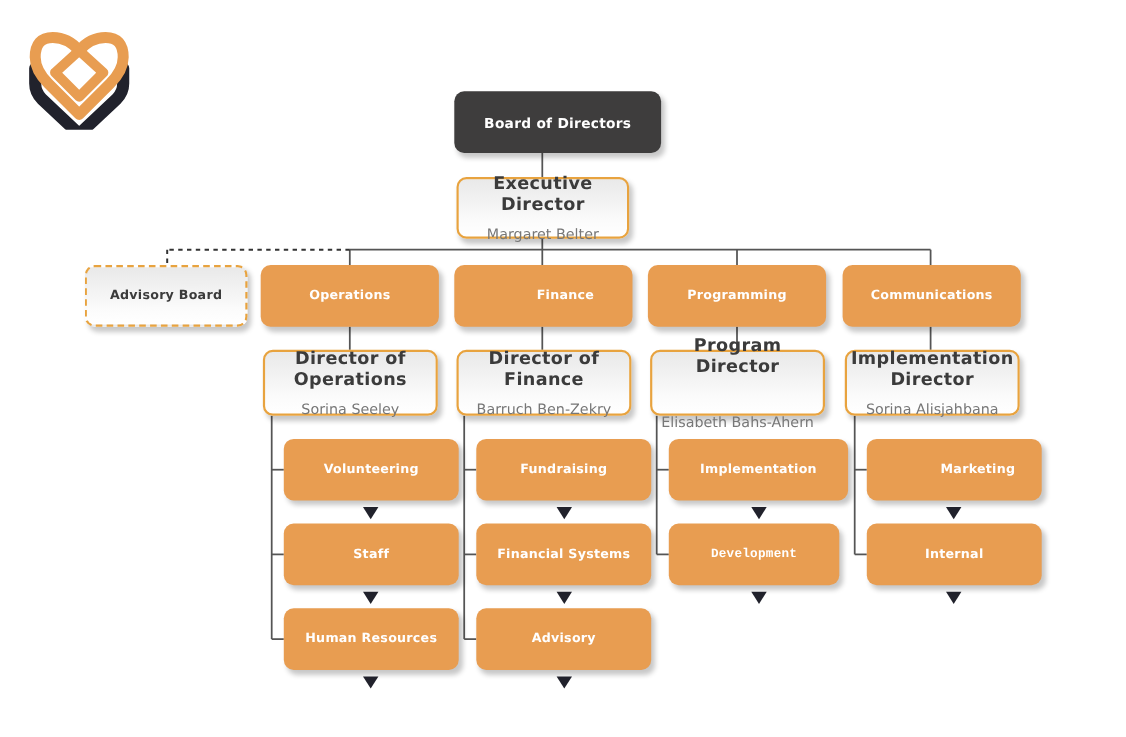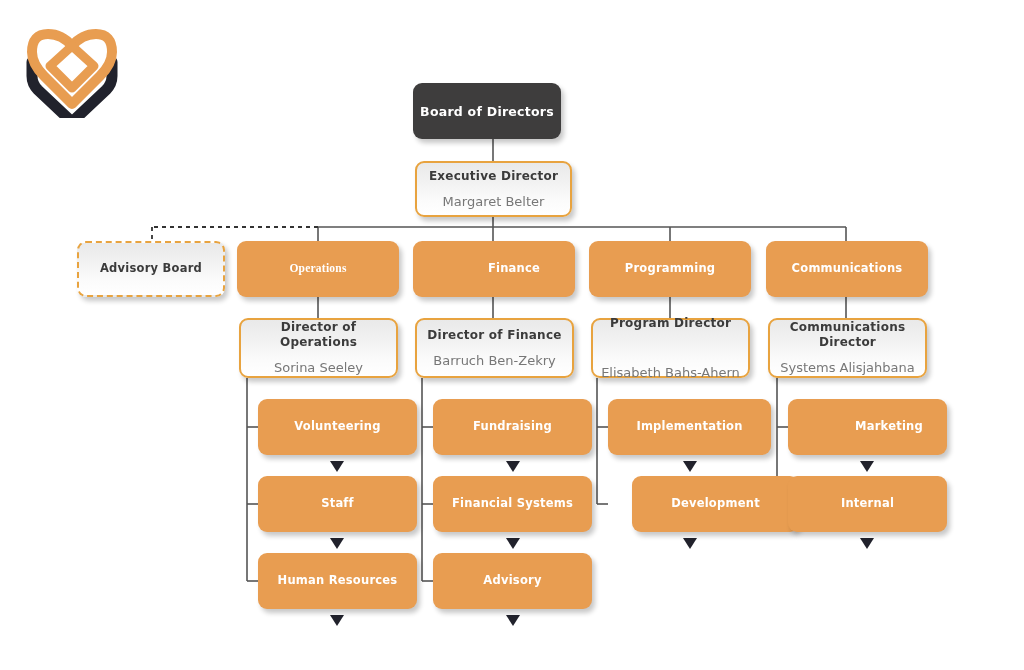--- a/index.html
+++ b/index.html
@@ -77,21 +77,21 @@
   }
   .node.orange .title { font-size: 11.5px; }
 
   
   .node.light {
     background: linear-gradient(180deg, #e9e9e9 0%, #f2f2f2 38%, #fbfbfb 72%, #ffffff 100%);
     border: 2px solid #e8a33f;
     color: #3b3b3b;
   }
   .node.light .title {
-    font-size: 12px;
+    font-size: 16px;
     color: #3b3b3b;
   }
   .node.light .subtitle {
     font-size: 13px;
     color: #777777;
     margin-top: 11px;
   }
 
   
   .node.dashed {
@@ -180,34 +180,34 @@
       <polygon points="506,615 520,615 513,626"></polygon>
 
       <polygon points="683,461 697,461 690,472"></polygon>
       <polygon points="683,538 697,538 690,549"></polygon>
 
       <polygon points="860,461 874,461 867,472"></polygon>
       <polygon points="860,538 874,538 867,549"></polygon>
     </g>
   </svg>
 
-  <div class="node dark" style="left:413px; top:83px; width:148px; height:56px;">
+  <div class="node dark" style="left:413px; top:83px; width:188px; height:56px;">
     <div class="title">Board of Directors</div>
   </div>
 
   <div class="node light" style="left:415px; top:161px; width:157px; height:56px;">
     <div class="title">Executive Director</div>
     <div class="subtitle">Margaret Belter</div>
   </div>
 
   <div class="node light dashed" style="left:77px; top:241px; width:148px; height:56px;">
     <div class="title">Advisory Board</div>
   </div>
 
-  <div class="node orange" style="left:237px; top:241px; width:162px; height:56px;font-family:Liberation Serif, serif;">
+  <div class="node orange" style="left:237px; top:241px; width:162px; height:56px;">
     <div class="title">Operations</div>
   </div>
 
   <div class="node orange" style="left:413px; top:241px; width:162px; height:56px;padding-left:40px;">
     <div class="title">Finance</div>
   </div>
 
   <div class="node orange" style="left:589px; top:241px; width:162px; height:56px;">
     <div class="title">Programming</div>
   </div>
@@ -225,22 +225,22 @@
     <div class="title">Director of Finance</div>
     <div class="subtitle">Barruch Ben-Zekry</div>
   </div>
 
   <div class="node light" style="left:591px; top:318px; width:159px; height:60px;gap:24px;">
     <div class="title">Program Director</div>
     <div class="subtitle">Elisabeth Bahs-Ahern</div>
   </div>
 
   <div class="node light" style="left:768px; top:318px; width:159px; height:60px;">
-    <div class="title">Communications Director</div>
-    <div class="subtitle">Systems Alisjahbana</div>
+    <div class="title">Implementation Director</div>
+    <div class="subtitle">Sorina Alisjahbana</div>
   </div>
 
   <div class="node orange" style="left:258px; top:399px; width:159px; height:56px;">
     <div class="title">Volunteering</div>
   </div>
   <div class="node orange" style="left:258px; top:476px; width:159px; height:56px;">
     <div class="title">Staff</div>
   </div>
   <div class="node orange" style="left:258px; top:553px; width:159px; height:56px;">
     <div class="title">Human Resources</div>
@@ -252,21 +252,21 @@
   <div class="node orange" style="left:433px; top:476px; width:159px; height:56px;">
     <div class="title">Financial Systems</div>
   </div>
   <div class="node orange" style="left:433px; top:553px; width:159px; height:56px;">
     <div class="title">Advisory</div>
   </div>
 
   <div class="node orange" style="left:608px; top:399px; width:163px; height:56px;">
     <div class="title">Implementation</div>
   </div>
-  <div class="node orange" style="left:632px; top:476px; width:167px; height:56px;">
+  <div class="node orange" style="left:608px; top:476px; width:155px; height:56px;font-family:Liberation Mono, monospace;">
     <div class="title">Development</div>
   </div>
 
   <div class="node orange" style="left:788px; top:399px; width:159px; height:56px;padding-left:43px;">
     <div class="title">Marketing</div>
   </div>
   <div class="node orange" style="left:788px; top:476px; width:159px; height:56px;">
     <div class="title">Internal</div>
   </div>
 

